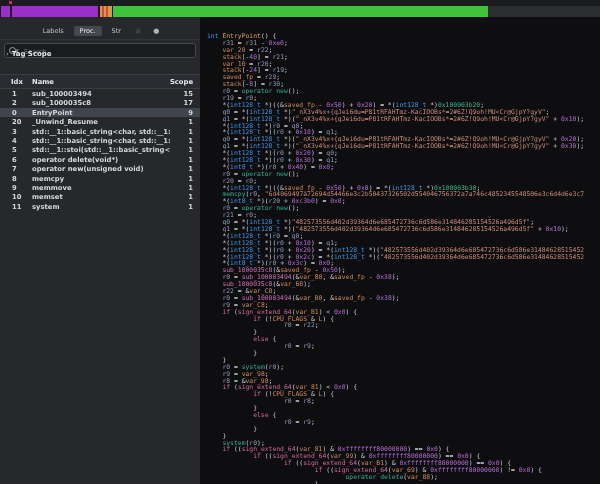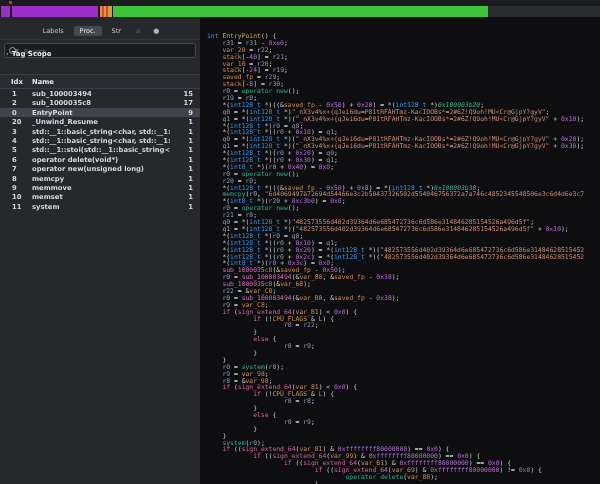--- a/index.html
+++ b/index.html
@@ -34,40 +34,40 @@
   #searchbox input::placeholder{color:#7a7f86;}
   .mag{position:absolute;left:4px;top:3px;width:5px;height:5px;border:1px solid #9aa0a8;border-radius:50%;}
   .mag-handle{position:absolute;left:9px;top:8px;width:3px;height:1px;background:#9aa0a8;transform:rotate(45deg);}
   .search-caret{position:absolute;left:11px;top:3px;font-size:5px;color:#9aa0a8;}
 
   #tagscope{position:absolute;left:6px;top:33px;height:10px;color:#e6e8eb;font-size:7px;font-weight:700;}
   #tagscope .chev{color:#b7bcc3;font-weight:400;margin-right:3px;font-size:7px;}
 
   #tablehead{position:absolute;left:0;top:57px;width:200px;height:13px;
     border-top:1px solid #3a3d43;border-bottom:1px solid #3a3d43;background:#2a2c31;
-    font-size:6.8px;font-weight:700;color:#e8eaed;padding-left:32px;}
+    font-size:6.8px;font-weight:700;color:#e8eaed;}
   #tablehead .c-idx{position:absolute;left:11px;top:3px;}
   #tablehead .c-name{position:absolute;left:32px;top:3px;}
   #tablehead .c-blocks{position:absolute;right:7px;top:3px;}
 
   #rows{position:absolute;left:0;top:72px;width:200px;}
   .frow{position:relative;width:200px;height:9.4px;font-size:6.8px;font-weight:600;color:#d4d7db;}
   .frow.selected{background:#40454d;}
   .frow .idx{position:absolute;left:12px;top:1px;}
   .frow .nm{position:absolute;left:32px;top:1px;width:138px;white-space:nowrap;overflow:hidden;}
   .frow .bl{position:absolute;right:7px;top:1px;text-align:center;}
 
   
   #code{position:absolute;left:200px;top:33px;width:384px;height:467px;background:#0e0e10;overflow:hidden;}
   #codelines{position:absolute;left:7px;top:0;width:1200px;
     font-family:"DejaVu Sans Mono",monospace;font-size:6.4px;line-height:6.9px;white-space:pre;}
   .cl{height:6.9px;color:var(--tok-plain);}
   .t-type{color:var(--tok-type);} .t-kw{color:var(--tok-keyword);} .t-import{color:var(--tok-import);}
   .t-func{color:var(--tok-func);} .t-fname{color:var(--tok-fname);} .t-var{color:var(--tok-var);}
-  .t-reg{color:var(--tok-reg);} .t-num{color:var(--tok-num);} .t-addr{color:var(--tok-addr);font-style:italic;}
+  .t-reg{color:var(--tok-reg);} .t-num{color:var(--tok-num);} .t-addr{color:var(--tok-addr);}
   .t-str{color:var(--tok-str);} .t-plain{color:var(--tok-plain);}
 </style>
 </head>
 <body>
 
 <div id="app">
 
   <div id="topstrip">
       <div class="tick" style="left: 9px; background: rgb(216, 39, 102);"></div>
     </div>
@@ -145,21 +145,21 @@
           <span class="nm">std::__1::stoi(std::__1::basic_string&lt;char…</span>
           <span class="bl">1</span>
         </div>
         <div class="frow">
           <span class="idx">6</span>
           <span class="nm">operator delete(void*)</span>
           <span class="bl">1</span>
         </div>
         <div class="frow">
           <span class="idx">7</span>
-          <span class="nm">operator new(unsigned long)</span>
+          <span class="nm">operator new(unsigned void)</span>
           <span class="bl">1</span>
         </div>
         <div class="frow">
           <span class="idx">8</span>
           <span class="nm">memcpy</span>
           <span class="bl">1</span>
         </div>
         <div class="frow">
           <span class="idx">9</span>
           <span class="nm">memmove</span>

